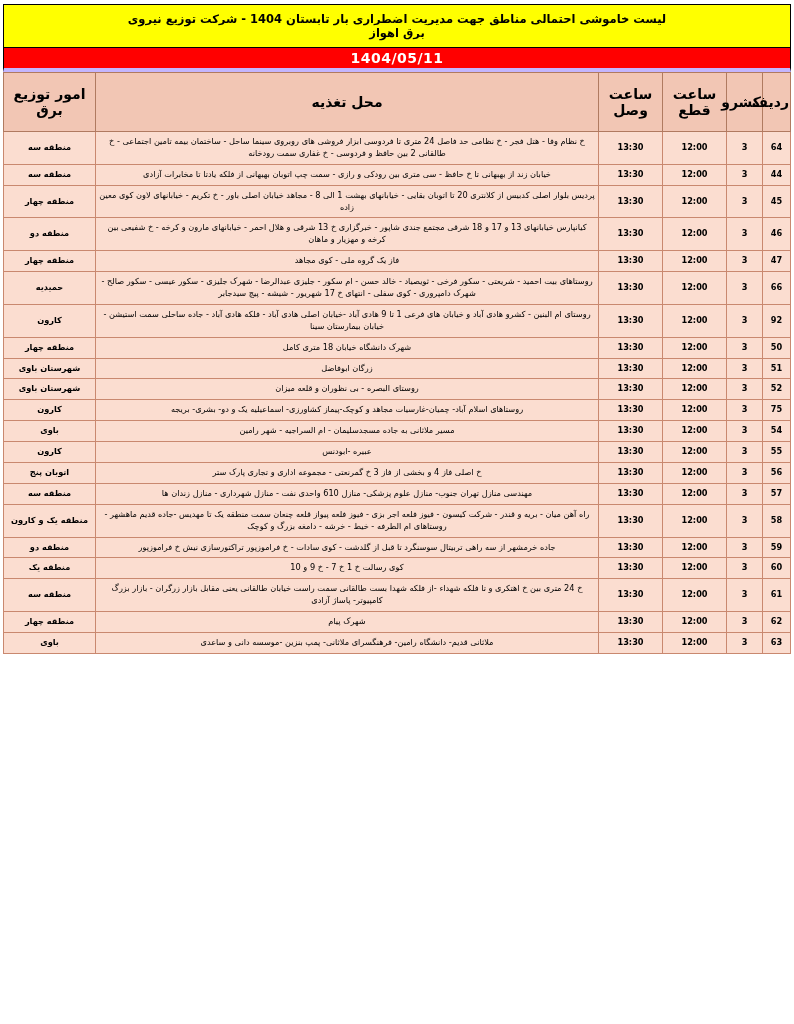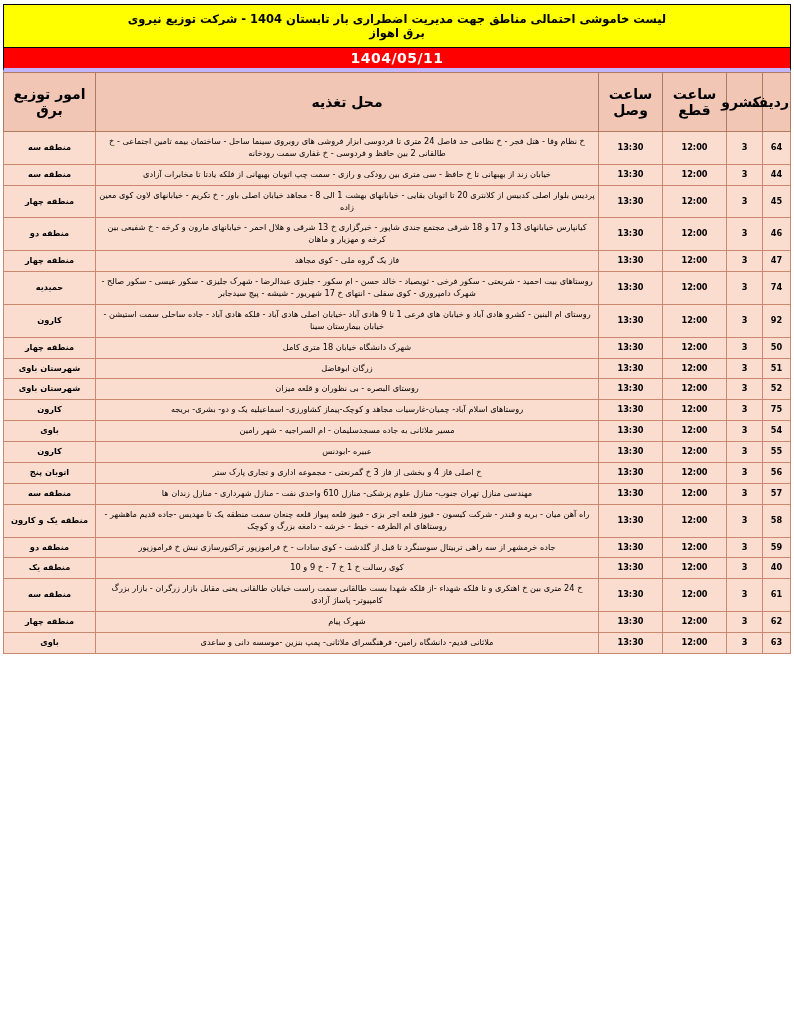--- a/index.html
+++ b/index.html
@@ -188,21 +188,21 @@
         </tr>
         <tr>
           <td class="c-row">47</td>
           <td class="c-block">3</td>
           <td class="c-time-off">12:00</td>
           <td class="c-time-on">13:30</td>
           <td class="c-place">فاز یک گروه ملی - کوی مجاهد</td>
           <td class="c-area">منطقه چهار</td>
         </tr>
         <tr>
-          <td class="c-row">74</td>
+          <td class="c-row">66</td>
           <td class="c-block">3</td>
           <td class="c-time-off">12:00</td>
           <td class="c-time-on">13:30</td>
           <td class="c-place">روستاهای بیت احمید - شریعتی - سکور فرخی - ثویصیاد - خالد حسن - ام سکور - جلیزی عبدالرضا - شهرک جلیزی - سکور عیسی - سکور صالح - شهرک دامپروری - کوی سفلی - انتهای خ 17 شهریور - شیشه - پیچ سیدجابر</td>
           <td class="c-area">حمیدیه</td>
         </tr>
         <tr>
           <td class="c-row">92</td>
           <td class="c-block">3</td>
           <td class="c-time-off">12:00</td>
@@ -284,21 +284,21 @@
         </tr>
         <tr>
           <td class="c-row">59</td>
           <td class="c-block">3</td>
           <td class="c-time-off">12:00</td>
           <td class="c-time-on">13:30</td>
           <td class="c-place">جاده خرمشهر از سه راهی تربیتال سوسنگرد تا قبل از گلدشت - کوی سادات - خ فراموزپور تراکتورسازی نیش خ فراموزپور</td>
           <td class="c-area">منطقه دو</td>
         </tr>
         <tr>
-          <td class="c-row">40</td>
+          <td class="c-row">60</td>
           <td class="c-block">3</td>
           <td class="c-time-off">12:00</td>
           <td class="c-time-on">13:30</td>
           <td class="c-place">کوی رسالت خ 1 خ 7 - خ 9 و 10</td>
           <td class="c-area">منطقه یک</td>
         </tr>
         <tr>
           <td class="c-row">61</td>
           <td class="c-block">3</td>
           <td class="c-time-off">12:00</td>

